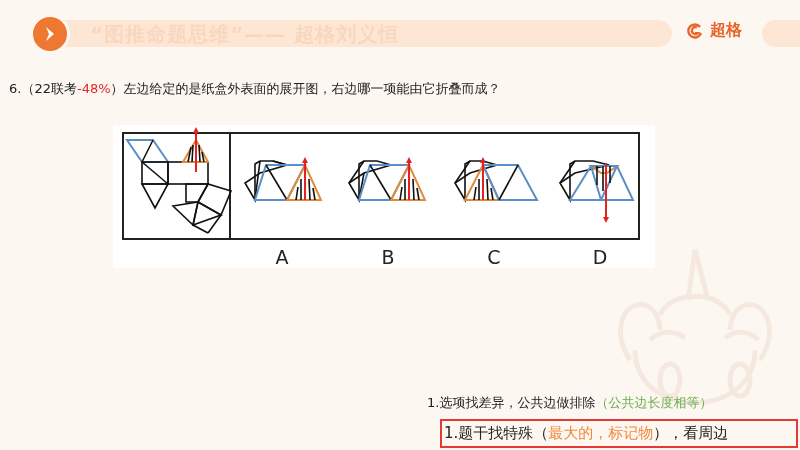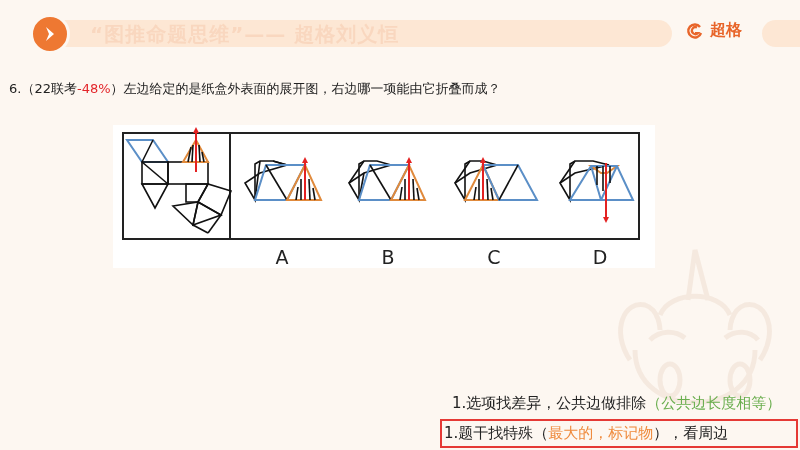--- a/index.html
+++ b/index.html
@@ -39,21 +39,21 @@
   .figure {
     position: absolute; left: 113px; top: 125px; width: 542px; height: 143px;
     background: #ffffff;
   }
   .figure svg { position: absolute; left: 0; top: 0; }
   .opt-label {
     position: absolute; top: 246px; font-size: 19px; color: #222;
     width: 30px; text-align: center;
   }
   .tip1 {
-    position: absolute; left: 452px; top: 394px; font-size: 15px; color: #222; white-space: nowrap;
+    position: absolute; left: 427px; top: 394px; font-size: 13px; color: #222; white-space: nowrap;
   }
   .tip1 .green { color: #6aae4e; }
   .tip2 {
     position: absolute; left: 440px; top: 419px; width: 358px; height: 29px;
     border: 2px solid #e53935; padding: 3px 2px; font-size: 15px; color: #222; white-space: nowrap;
   }
   .tip2 .orange { color: #ef8a3c; margin-top: 48px; }
   .mascot { position: absolute; left: 590px; top: 220px; opacity: 0.55; }
 </style>
 </head>

